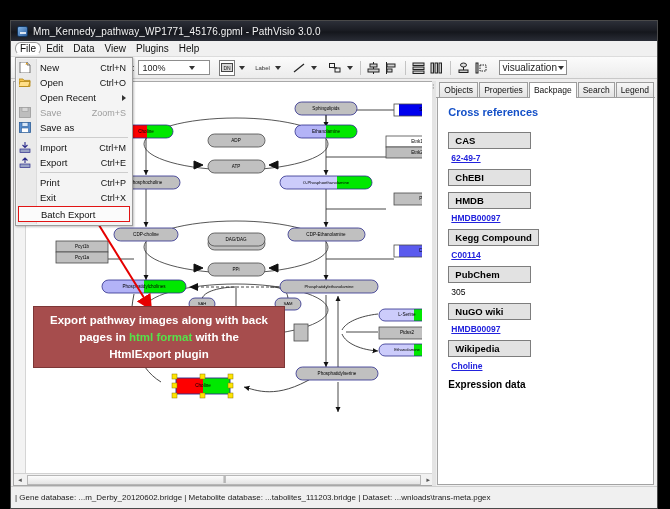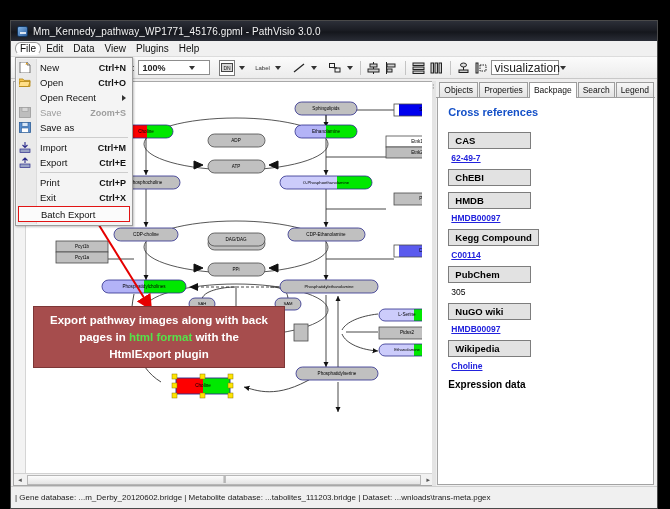--- a/index.html
+++ b/index.html
@@ -72,35 +72,35 @@
     border-bottom: 1px solid #c8c8c8;
     display: flex; align-items: center;
     font-size: 9px; color: #222;
   }
   #toolbar .tb-gap { width: 98px; flex: none; }
   .tb-label { font-size: 9px; margin-right: 3px; }
   .zoom-combo {
     width: 72px; height: 15px;
     background: #fff; border: 1px solid #8d8d8d;
     display: flex; align-items: center; justify-content: space-between;
-    padding: 0 14px 0 4px; font-size: 9px; margin-right: 8px; font-weight: bold;
+    padding: 0 14px 0 4px; font-size: 9px; margin-right: 8px;
   }
   .caret { width: 0; height: 0; border-left: 3px solid transparent;
            border-right: 3px solid transparent; border-top: 4px solid #333; }
   .tb-btn {
     height: 16px; min-width: 16px;
     display: flex; align-items: center; justify-content: center;
     margin: 0 1px; font-size: 8px; color: #333;
   }
   .tb-btn svg { display:block; }
   .tb-split { display: flex; align-items: center; margin-right: 3px; }
   .vis-combo {
     width: 68px; height: 15px; background: #fff; border: 1px solid #8d8d8d;
     display: flex; align-items: center; justify-content: space-between;
-    padding: 0 2px 0 3px; font-size: 12px; 
+    padding: 0 2px 0 3px; font-size: 10px; margin-left: 8px;
   }
   .tb-sep { width:1px; height:14px; background:#c4c4c4; margin:0 4px; }
 
   
   #filemenu {
     position: absolute; left: 4px; top: 36px;
     width: 118px;
     background: #f4f4f4;
     border: 1px solid #9c9c9c;
     z-index: 50;
@@ -112,21 +112,21 @@
     position: absolute; left: 1px; top: 1px; bottom: 1px; width: 20px;
     background: #eaeaea; border-right: 1px solid #dcdcdc;
   }
   .fm-row {
     position: relative; display: flex; align-items: center;
     height: 15px; padding-left: 24px; padding-right: 6px;
     z-index: 2;
   }
   .fm-row .ico { position: absolute; left: 3px; top: 2px; width: 12px; height: 11px; }
   .fm-lbl { flex: 1; color: #111; }
-  .fm-key { color: #111; font-size: 9px; font-weight: bold; }
+  .fm-key { color: #111; font-size: 9px; }
   .fm-row.disabled .fm-lbl, .fm-row.disabled .fm-key { color: #9d9d9d; }
   .fm-sep { height: 1px; background: #cdcdcd; margin: 2px 4px 2px 24px; }
   .fm-arrow { width:0;height:0;border-top:3px solid transparent;border-bottom:3px solid transparent;border-left:4px solid #333; }
   .fm-row.highlight {
     border: 1.5px solid #e11414;
     background: #fbfbfb;
     height: 16px;
     margin: 1px 2px 0 2px;
     padding-left: 22px;
   }

